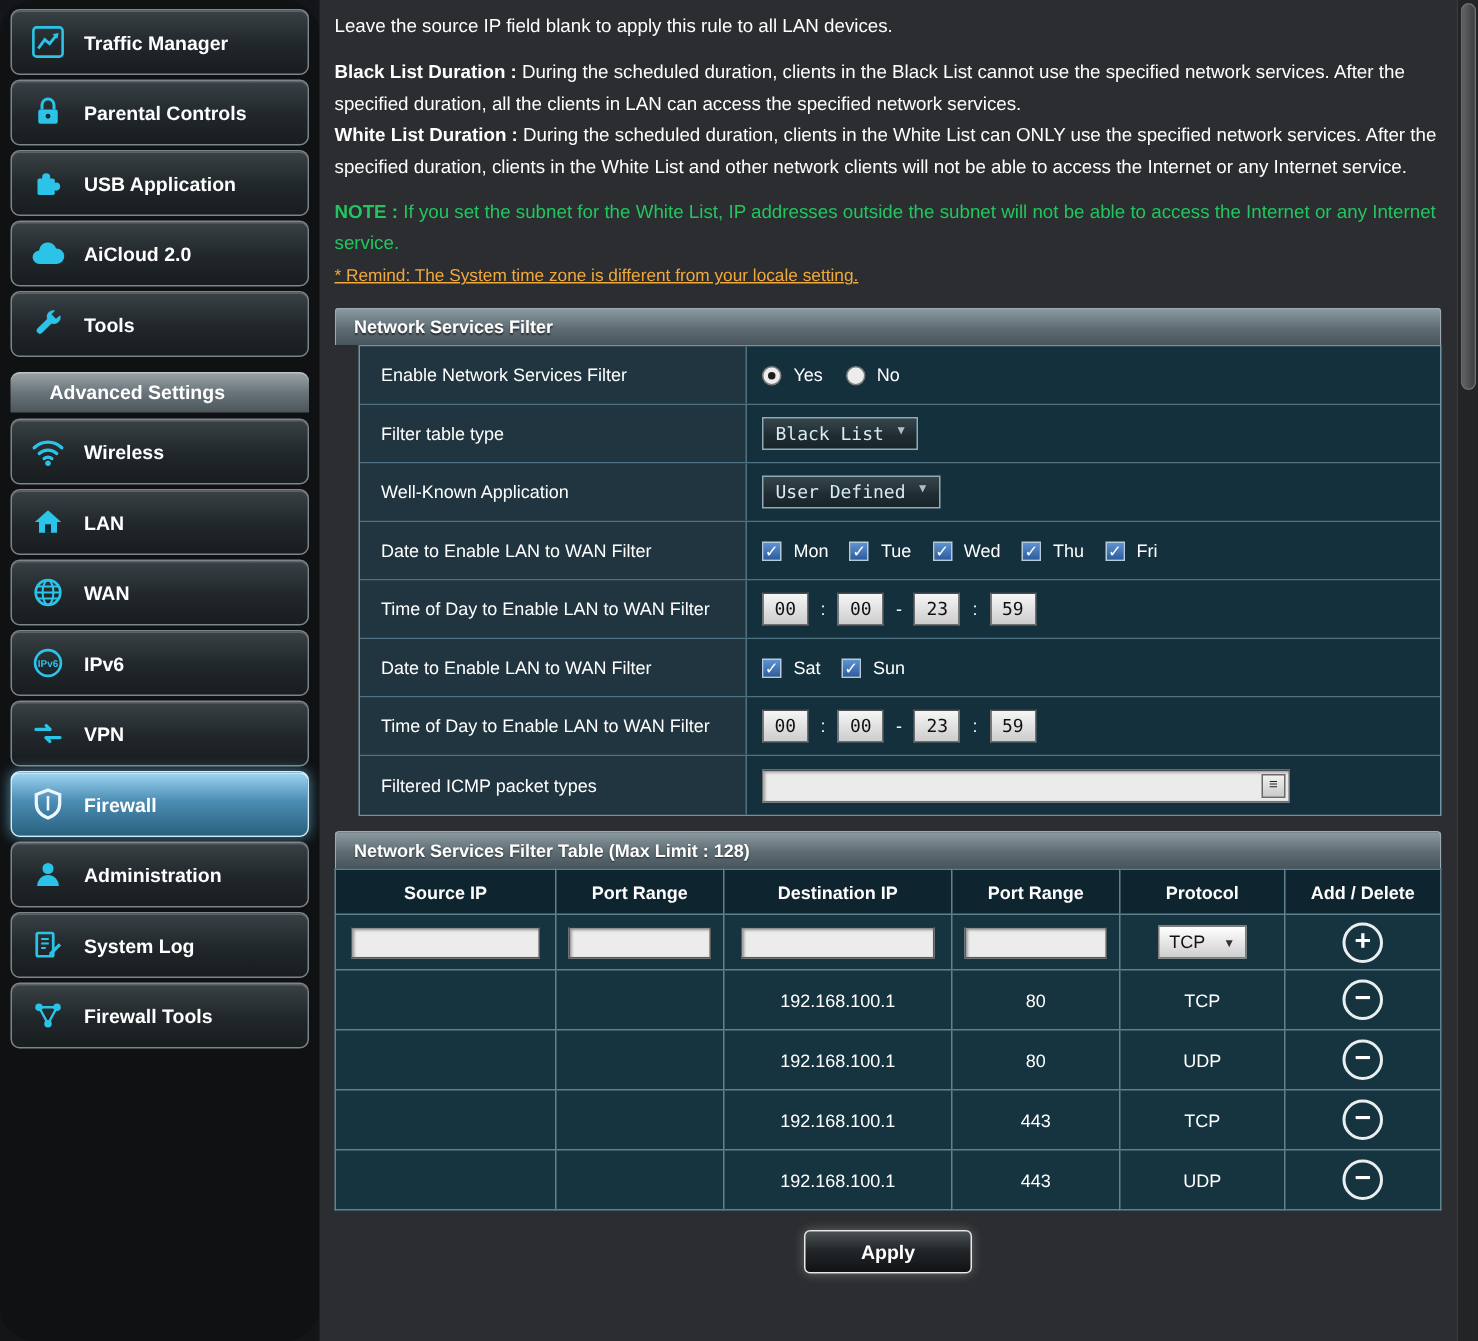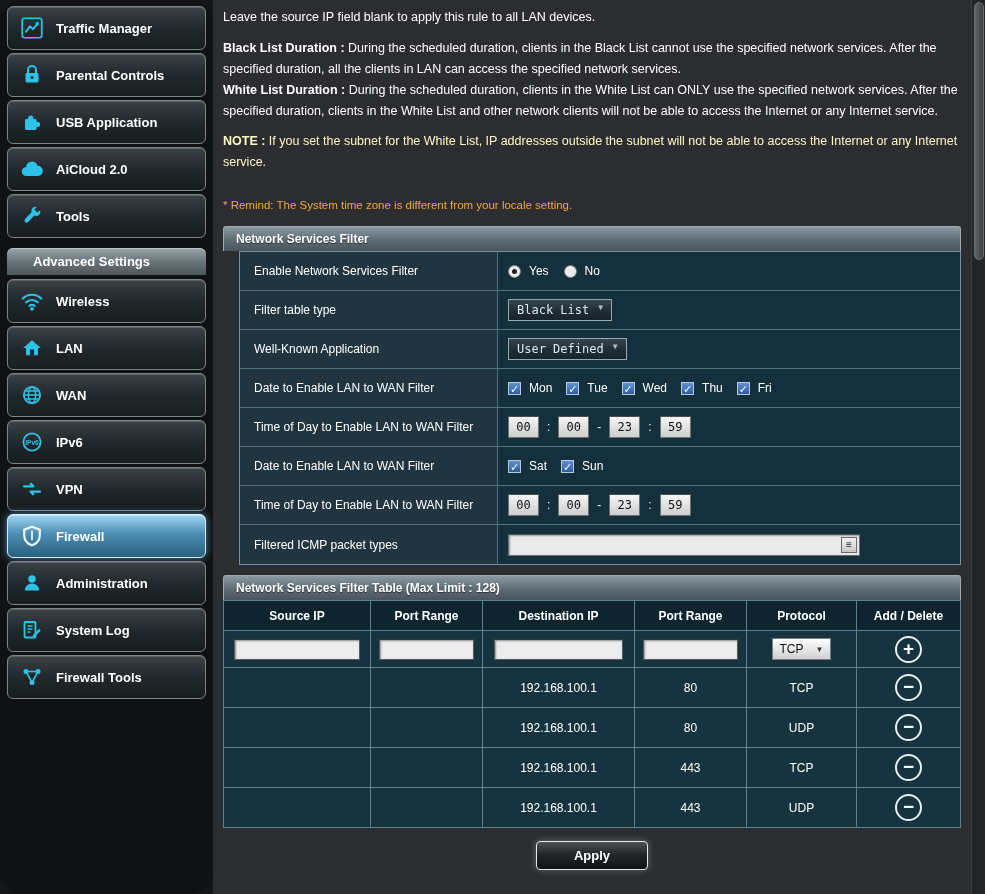--- a/index.html
+++ b/index.html
@@ -33,24 +33,24 @@
     display:flex; align-items:center; padding-left:26px;
     box-shadow:inset 0 1px 0 rgba(255,255,255,.35);
   }
   .icon { width:32px; flex:none; display:flex; justify-content:center; align-items:center; }
 
   
   .content { flex:1; background:#2b2d30; padding:7px 10px 10px 10px; }
   .intro { font-size:12.5px; line-height:21px; }
   .intro .lead { margin-bottom:10px; }
   .intro b { font-weight:bold; }
-  .note-para { margin-top:9px; color:#fef9c3; }
+  .note-para { margin-top:9px; color:#22c55e; }
   .remind-link {
-    display:inline-block; margin-top:22px; font-size:11.5px;
-    color:#f0a93c; cursor:pointer;
+    display:inline-block; font-size:11.5px;
+    color:#f0a93c; text-decoration:underline; cursor:pointer;
   }
 
   
   .panel { margin-top:10px; }
   .panel-header {
     height:25px; background:linear-gradient(#8b99a1,#5d6b72 55%,#49555c);
     border:1px solid #9daab1; border-bottom:none; border-radius:3px 3px 0 0;
     display:flex; align-items:center; padding-left:12px;
     font-size:12px; font-weight:bold; color:#fff; text-shadow:0 1px 1px rgba(0,0,0,.55);
   }

